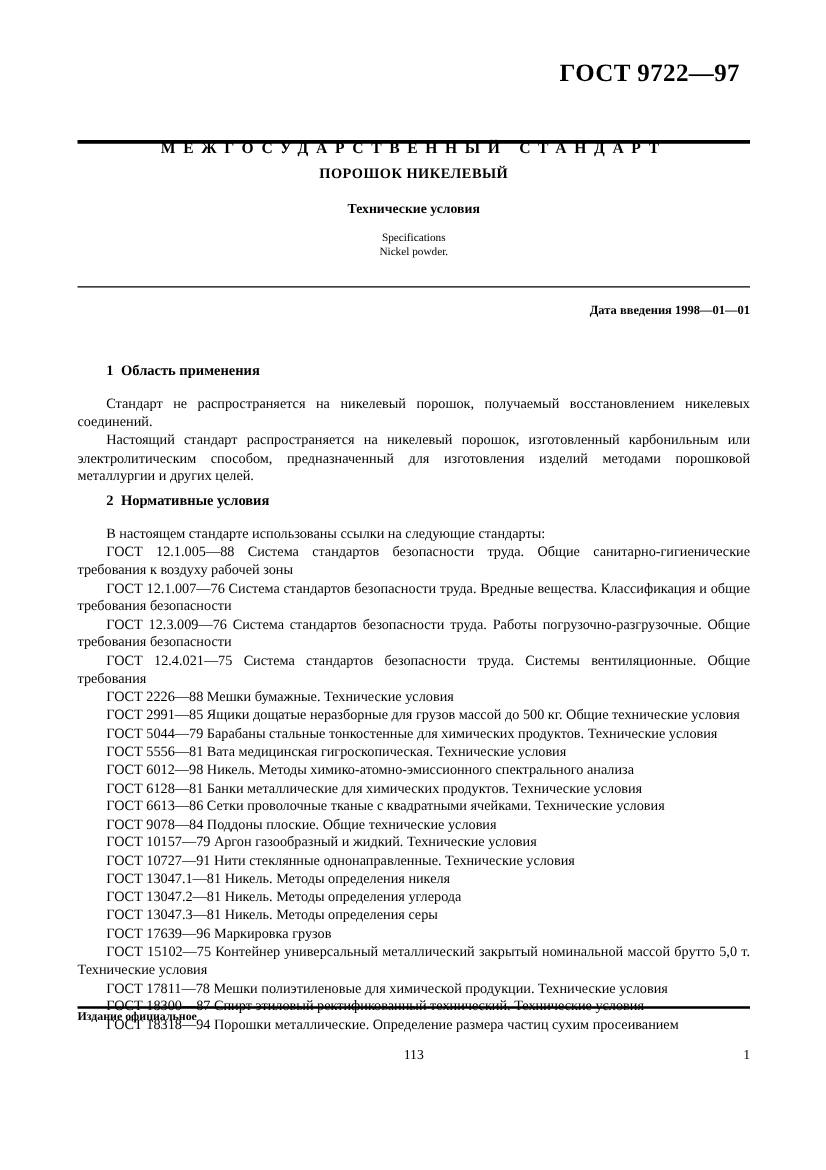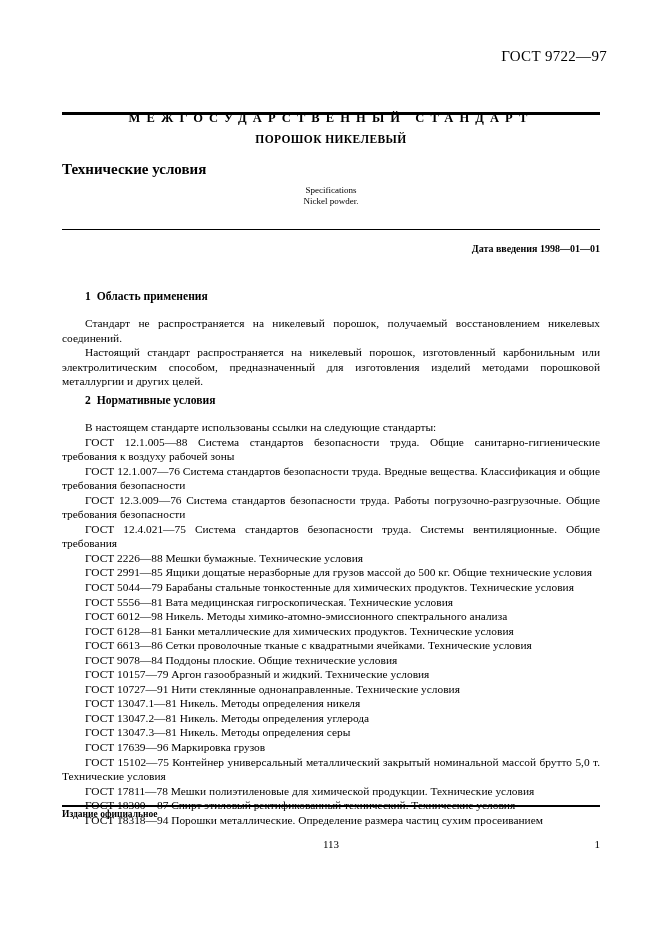--- a/index.html
+++ b/index.html
@@ -17,23 +17,23 @@
     height: 936px;
     background: #ffffff;
     overflow: hidden;
     box-sizing: border-box;
   }
 
   
   .doc-code {
     position: absolute;
     top: 48px;
-    right: 54px;
-    font-weight: normal;
-    font-size: 15px;
+    right: 69px;
+    font-weight: bold;
+    font-size: 20px;
     letter-spacing: 0.3px;
     white-space: nowrap;
   }
 
   .standard-banner {
     position: absolute;
     top: 88px;
     left: 62px;
     width: 538px;
     text-align: center;
@@ -71,23 +71,23 @@
     text-align: center;
     font-weight: bold;
     font-size: 11.5px;
     letter-spacing: 0.4px;
   }
   .title-sub {
     position: absolute;
     top: 161px;
     left: 62px;
     width: 538px;
-    text-align: left;
-    font-weight: bold;
-    font-size: 15px;
+    text-align: center;
+    font-weight: bold;
+    font-size: 11px;
   }
   .title-en {
     position: absolute;
     top: 185px;
     left: 62px;
     width: 538px;
     text-align: center;
     font-size: 9px;
     line-height: 11px;
   }

